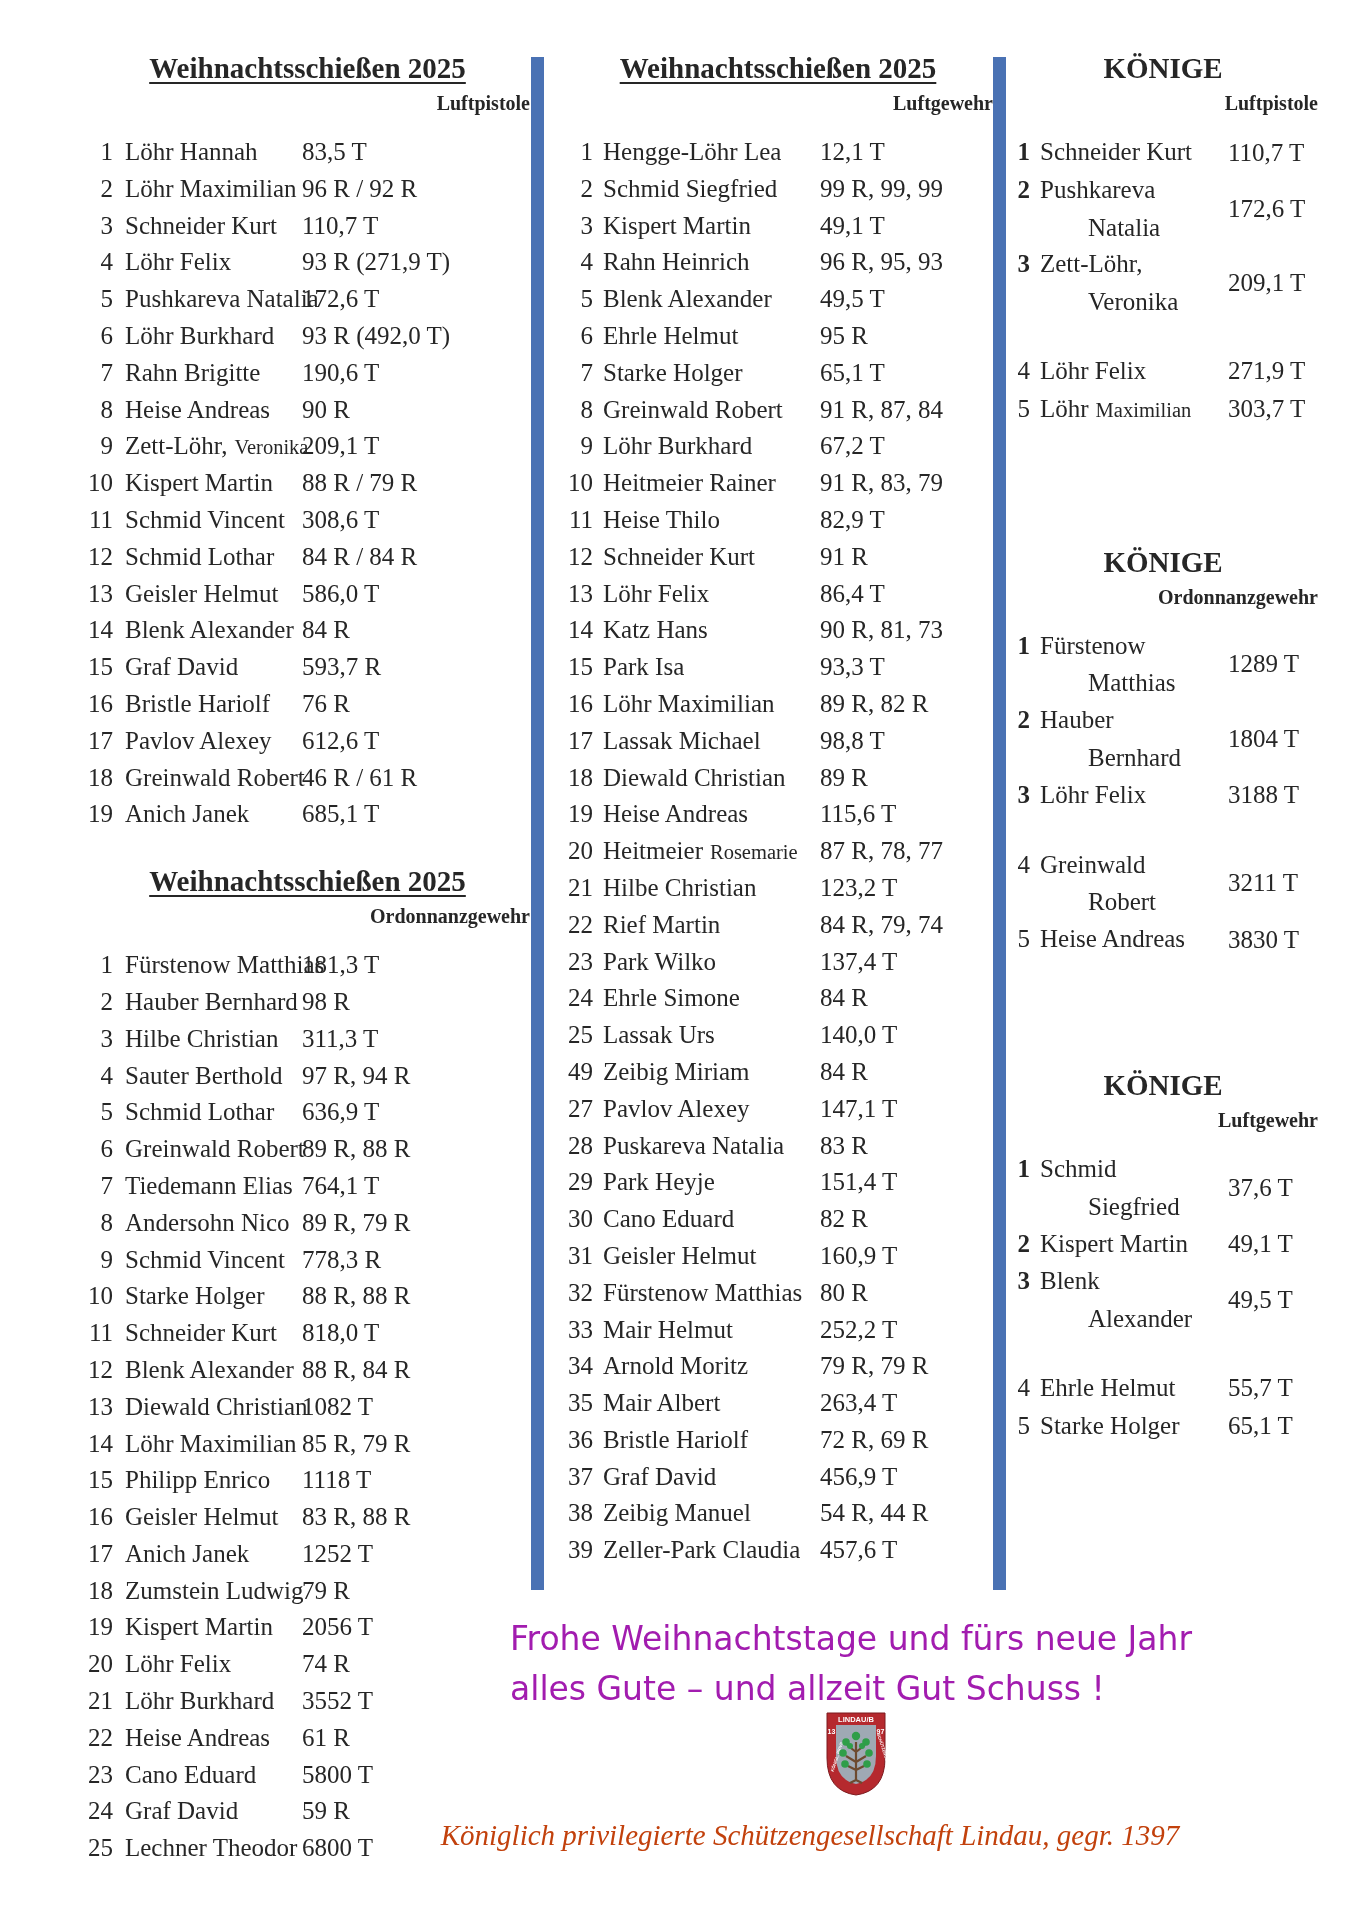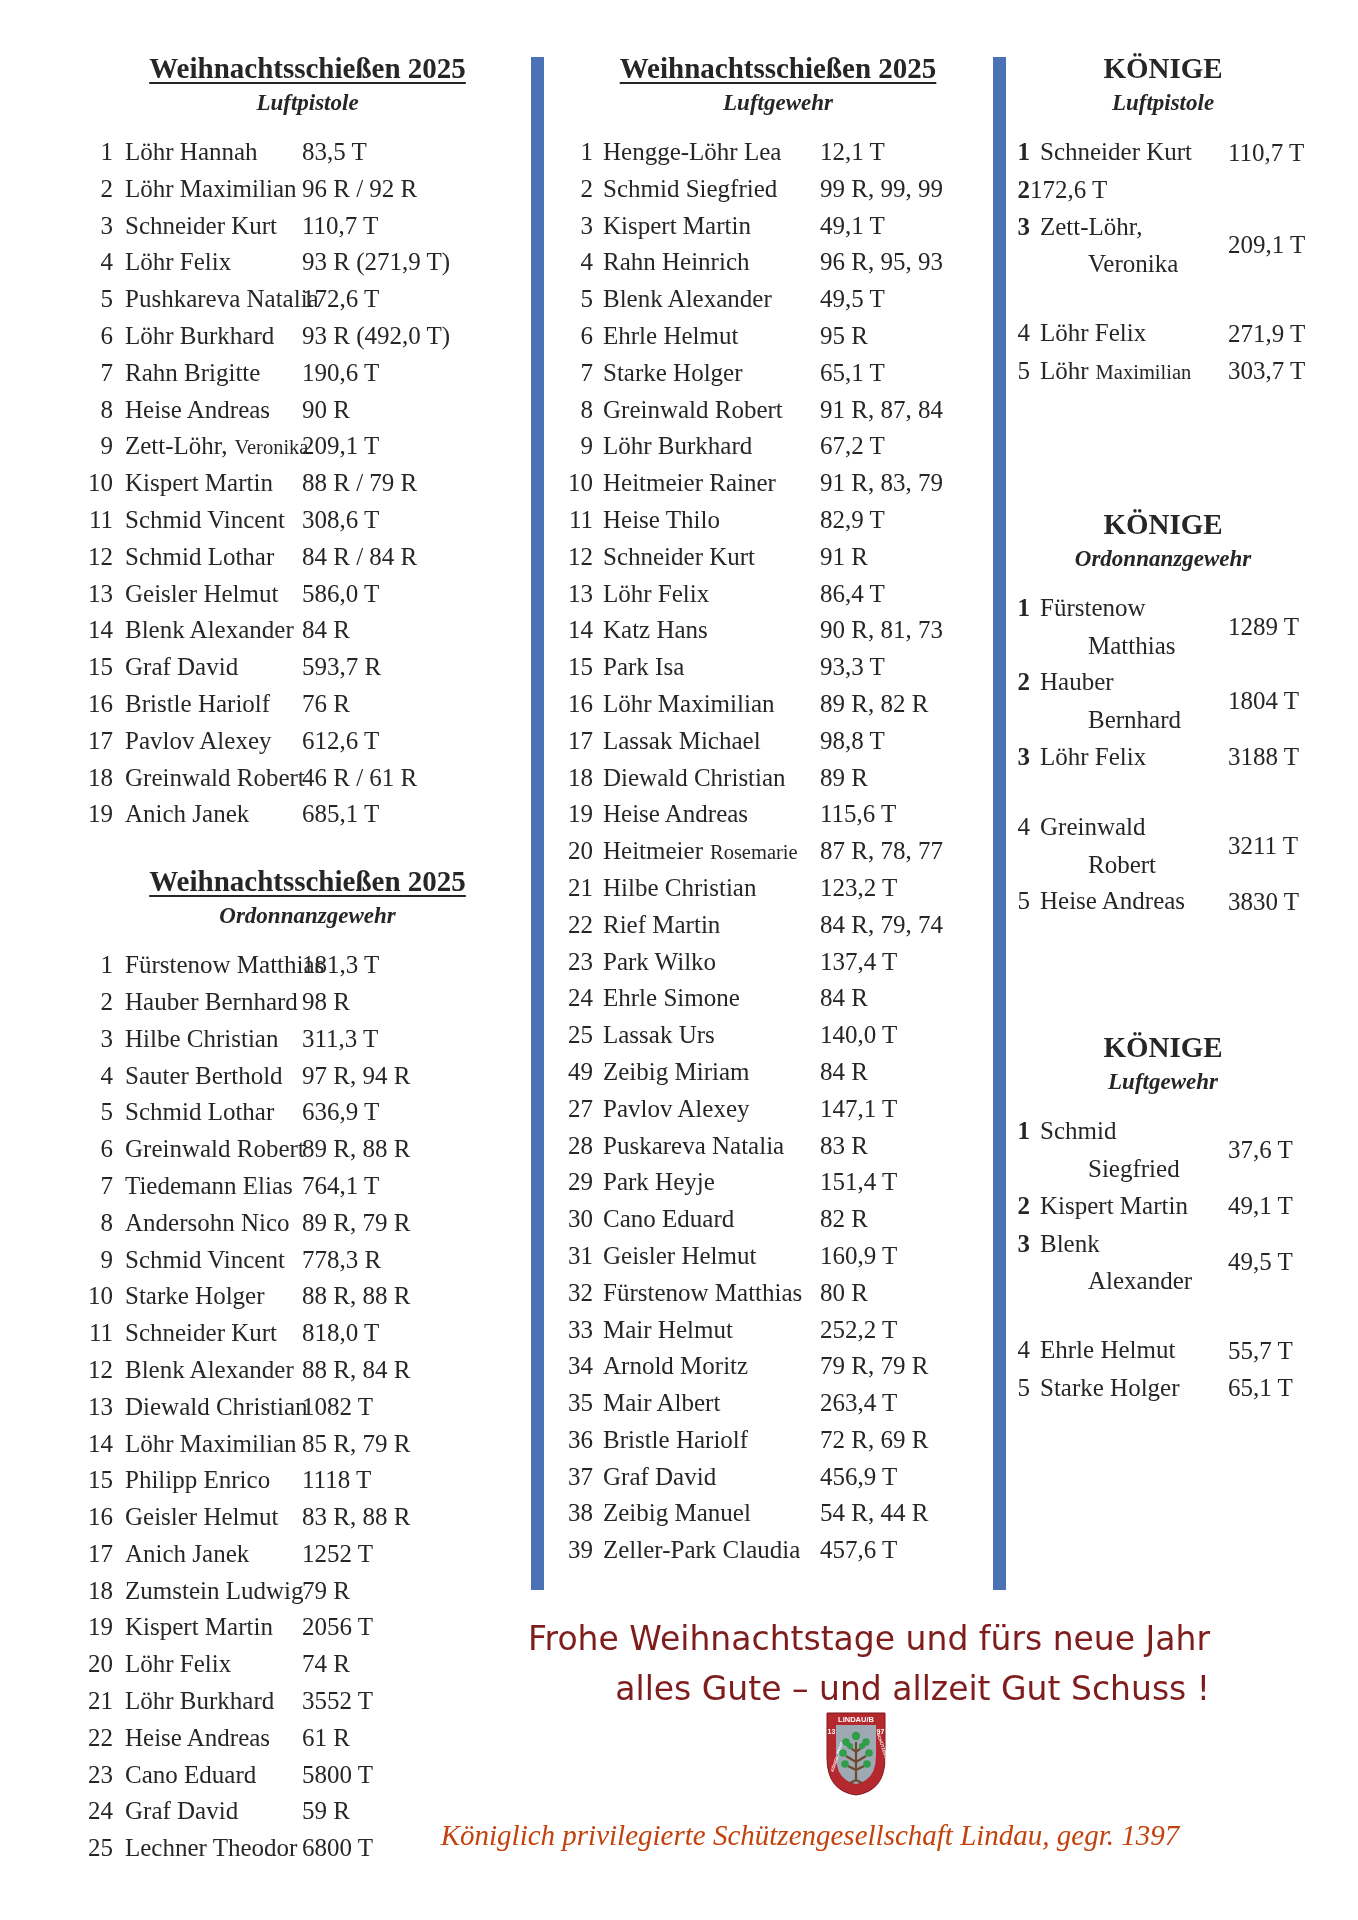--- a/index.html
+++ b/index.html
@@ -10,21 +10,21 @@
   #bar1{left:531px;}
   #bar2{left:993px;}
 
   .col{position:absolute;top:50px;}
   #col-left{left:85px;width:445px;}
   #col-mid{left:563px;width:430px;}
   #col-right{left:1008px;width:310px;}
 
   .h1{font-weight:bold;font-size:29px;line-height:36px;text-align:center;white-space:nowrap;}
   .h1 span{text-decoration:underline;text-underline-offset:4px;}
-  .h2{font-weight:bold;font-size:23px;line-height:34px;text-align:center;font-style:italic;}
+  .h2{font-weight:bold;font-size:20px;line-height:34px;text-align:right;}
 
   .rows{margin-top:14px;}
   .row{display:flex;height:36.8px;line-height:36.8px;font-size:25px;}
   .row .num{flex:none;width:28px;text-align:right;}
   .row .nm{flex:none;margin-left:12px;width:177px;white-space:nowrap;overflow:visible;}
   .row .sc{flex:none;white-space:nowrap;}
   #col-mid .row .num{width:30px;}
   #col-mid .row .nm{margin-left:10px;width:217px;}
 
   .nsmall{font-size:20.5px;}
@@ -38,22 +38,22 @@
   .k-row .nm{flex:none;margin-left:10px;width:188px;}
   .k-row .nm .l1{display:block;white-space:nowrap;}
   .k-row .nm .l2{display:block;white-space:nowrap;text-indent:48px;}
   .k-row .nm .l2:empty{display:none;}
   .k-row .sc{flex:none;align-self:stretch;display:flex;align-items:center;white-space:nowrap;}
   .k-row.rb .num{font-weight:bold;}
   .k-row.g{margin-top:32px;}
   #k-sec2{margin-top:115px;}
   #k-sec3{margin-top:108px;}
 
-  .greet{position:absolute;left:510px;top:1614px;width:700px;text-align:right;
-         font-family:"DejaVu Sans",sans-serif;font-size:33px;line-height:50px;color:#7f1d1d;}
+  .greet{position:absolute;left:510px;top:1614px;width:700px;text-align:left;
+         font-family:"DejaVu Sans",sans-serif;font-size:33px;line-height:50px;color:#a21caf;}
 
   .logo{position:absolute;left:826px;top:1712px;width:60px;height:84px;}
 
   .credit{position:absolute;left:420px;top:1818px;width:780px;text-align:center;
           font-style:italic;font-size:29px;line-height:34px;color:#c2410c;}
 </style>
 </head>
 <body>
 
 <div class="page">
@@ -513,20 +513,24 @@
 
       <div class="k-row rb">
             <span class="num">1</span>
             <span class="nm">
               <span class="l1"><span>Schneider Kurt</span><span class="nsmall"></span></span>
             </span>
             <span class="sc">110,7 T</span>
           </div>
           <div class="k-row rb">
             <span class="num">2</span>
+            <span class="nm">
+              <span class="l1"><span>Pushkareva</span><span class="nsmall"></span></span>
+              <span class="l2">Natalia</span>
+            </span>
             <span class="sc">172,6 T</span>
           </div>
           <div class="k-row rb">
             <span class="num">3</span>
             <span class="nm">
               <span class="l1"><span>Zett-Löhr,</span><span class="nsmall"></span></span>
               <span class="l2">Veronika</span>
             </span>
             <span class="sc">209,1 T</span>
           </div>

